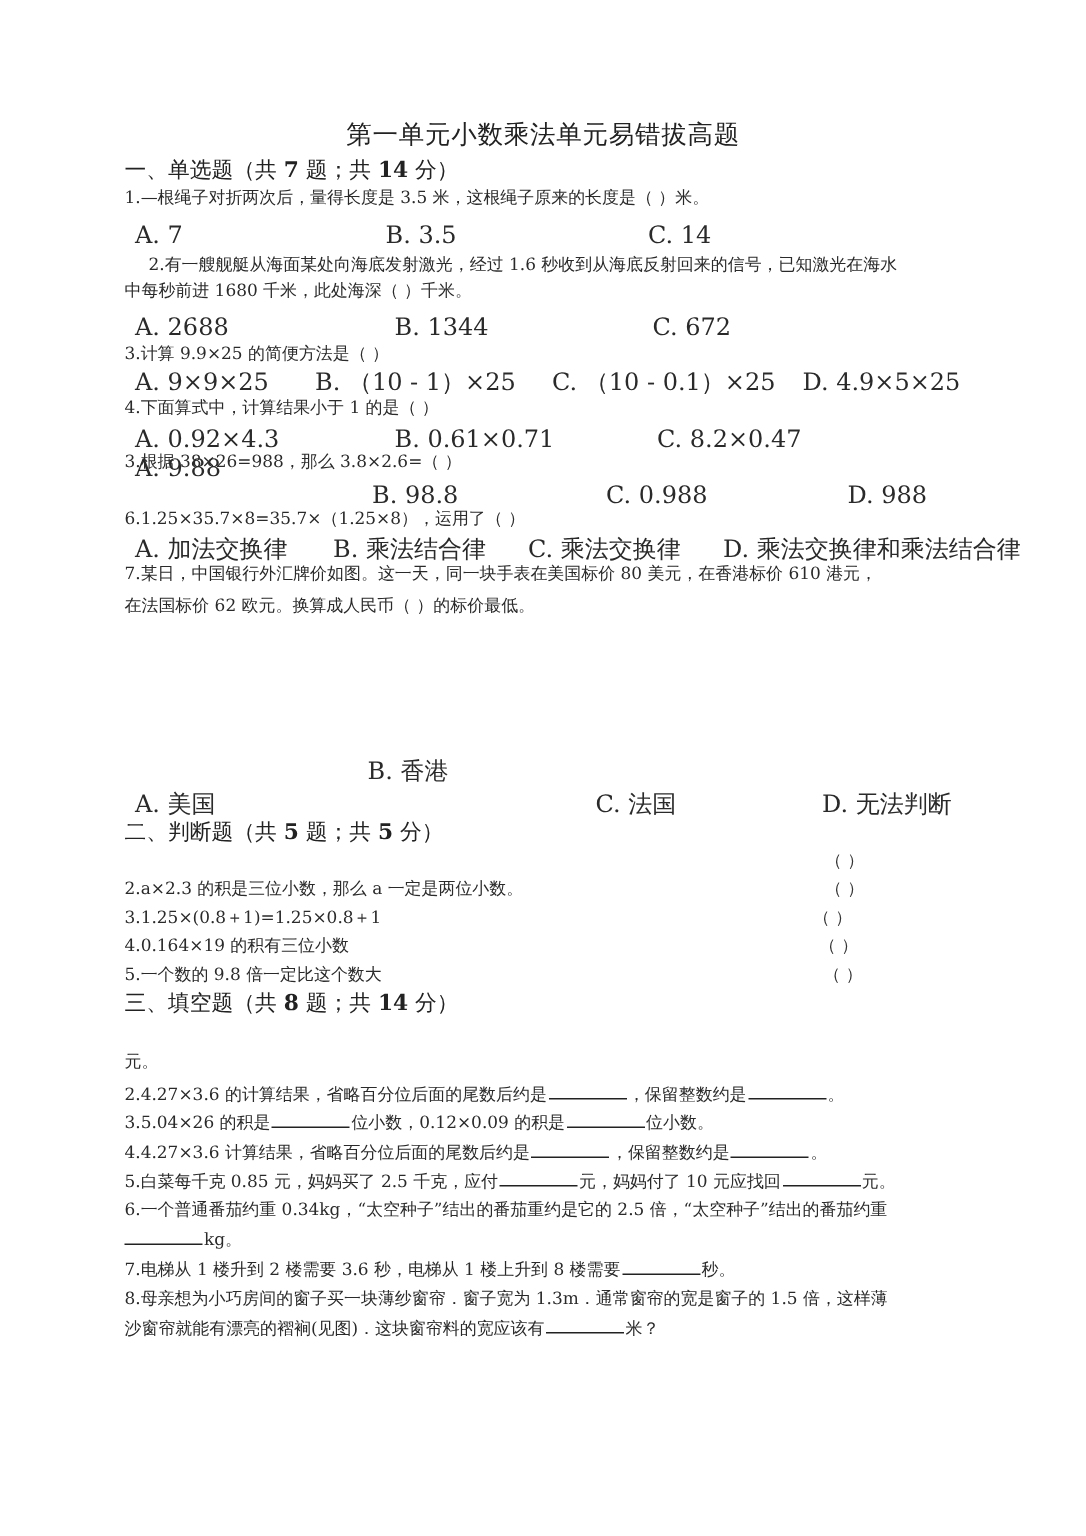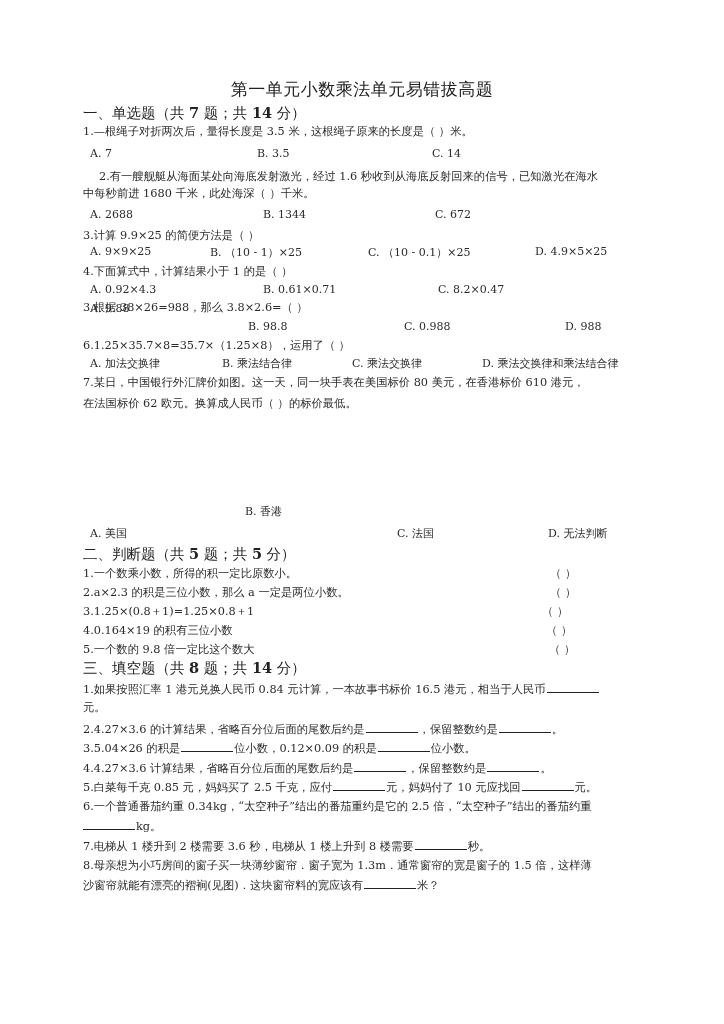--- a/index.html
+++ b/index.html
@@ -4,21 +4,21 @@
 <style>
   html, body { margin: 0; padding: 0; background: #ffffff; }
   body { width: 724px; height: 1024px; position: relative; overflow: hidden;
          font-family: "DejaVu Serif", "Liberation Serif", serif; color: #2a2a2a; }
   .page { position: absolute; left: 0; top: 0; width: 724px; height: 1024px; }
   .abs { position: absolute; white-space: nowrap; }
   .title { left: 0; width: 724px; text-align: center; top: 78px; font-size: 17px; color: #222; letter-spacing: 0.5px; }
   .sec { left: 83px; font-size: 14.5px; color: #222; }
   .sec b { font-weight: bold; }
   .q { left: 83px; font-size: 11.3px; line-height: 15px; color: #2a2a2a; }
-  .opt { font-size: 11px; color: #2a2a2a; }
+  .opt { font-size: 16px; color: #2a2a2a; }
   .paren { font-size: 11.3px; color: #333; }
   .blank { display: inline-block; width: 52px; border-bottom: 1px solid #222; height: 11px; vertical-align: baseline; margin: 0 1px; }
   .rate-box { position: absolute; left: 99px; top: 424px; width: 180px; height: 84px; border: 1.5px solid #555; box-sizing: border-box;
               font-family: "DejaVu Serif", serif; color: #333; }
   .rate-head { position: absolute; right: 6px; top: 5px; font-size: 11.2px; text-align: right; }
   .rate-date { position: absolute; right: 6px; top: 21px; font-size: 11.2px; text-align: right; }
   .rate-row { position: absolute; left: 4px; width: 168px; font-size: 11px; }
   .rate-row .lbl { position: absolute; left: 0; }
   .rate-row .val { position: absolute; left: 138px; }
 </style>
@@ -73,38 +73,34 @@
 
   <div class="abs opt" style="top:526px;left:90px;">A. 美国</div>
   <div class="abs opt" style="top:504px;left:245px;">B. 香港</div>
   <div class="abs opt" style="top:526px;left:397px;">C. 法国</div>
   <div class="abs opt" style="top:526px;left:548px;">D. 无法判断</div>
 
   <div class="abs sec" style="top:545px;">
     <span>二、判断题（共 </span><b>5</b><span> 题；共 </span><b>5</b><span> 分）</span>
   </div>
 
-  <div class="abs q" style="top:566px;">1.一个数乘小数，所得的积一定比原数小。</div>
   <div class="abs paren" style="top:566px;left:550px;">（    ）</div>
   <div class="abs q" style="top:585px;">2.a×2.3 的积是三位小数，那么 a 一定是两位小数。</div>
   <div class="abs paren" style="top:585px;left:550px;">（    ）</div>
   <div class="abs q" style="top:604px;">3.1.25×(0.8＋1)=1.25×0.8＋1</div>
   <div class="abs paren" style="top:604px;left:542px;">（    ）</div>
   <div class="abs q" style="top:623px;">4.0.164×19 的积有三位小数</div>
   <div class="abs paren" style="top:623px;left:546px;">（    ）</div>
   <div class="abs q" style="top:642px;">5.一个数的 9.8 倍一定比这个数大</div>
   <div class="abs paren" style="top:642px;left:549px;">（    ）</div>
 
   <div class="abs sec" style="top:659px;">
     <span>三、填空题（共 </span><b>8</b><span> 题；共 </span><b>14</b><span> 分）</span>
   </div>
 
-  <div class="abs q" style="top:681px;">
-    <span>1.如果按照汇率 1 港元兑换人民币 0.84 元计算，一本故事书标价 16.5 港元，相当于人民币</span><span class="blank"></span>
-  </div>
   <div class="abs q" style="top:700px;">元。</div>
 
   <div class="abs q" style="top:721px;">
     <span>2.4.27×3.6 的计算结果，省略百分位后面的尾数后约是</span><span class="blank"></span><span>，保留整数约是</span><span class="blank"></span><span>。</span>
   </div>
 
   <div class="abs q" style="top:740px;">
     <span>3.5.04×26 的积是</span><span class="blank"></span><span>位小数，0.12×0.09 的积是</span><span class="blank"></span><span>位小数。</span>
   </div>
 

